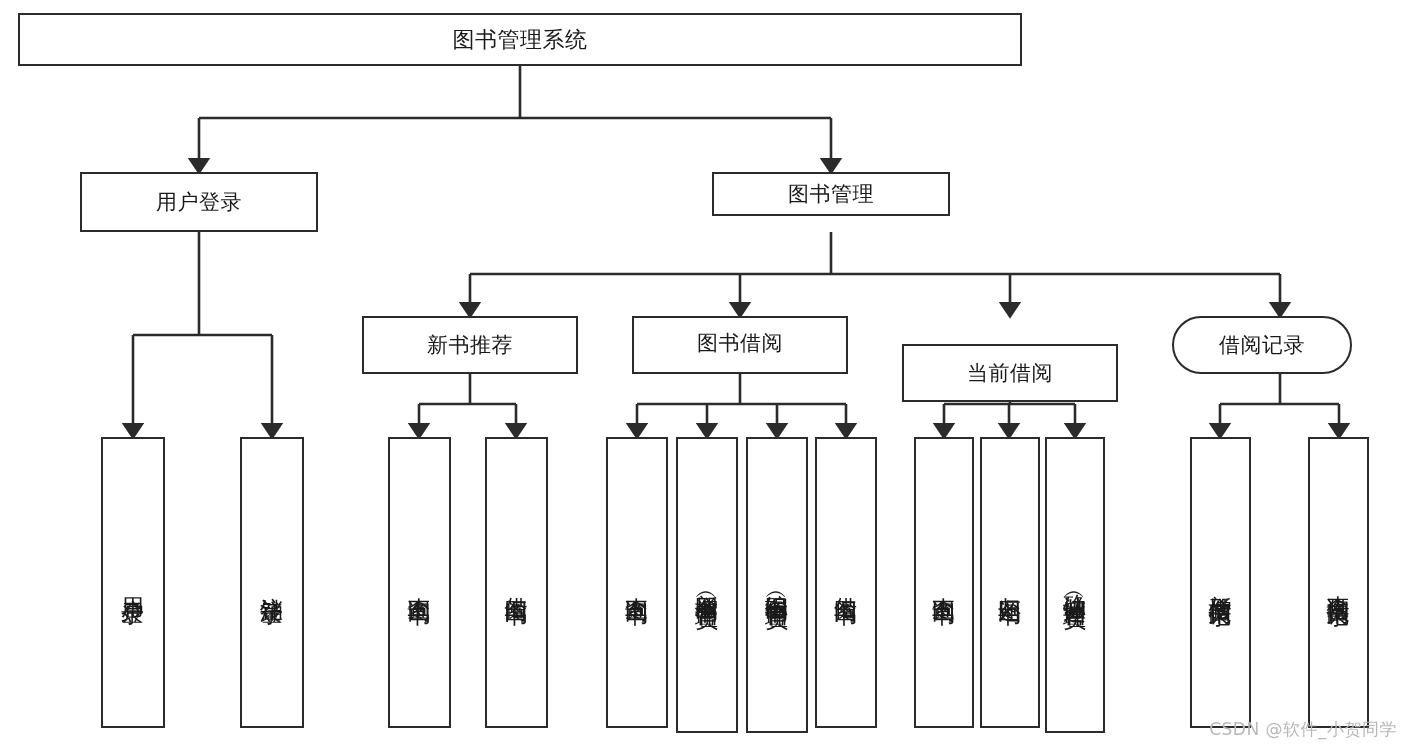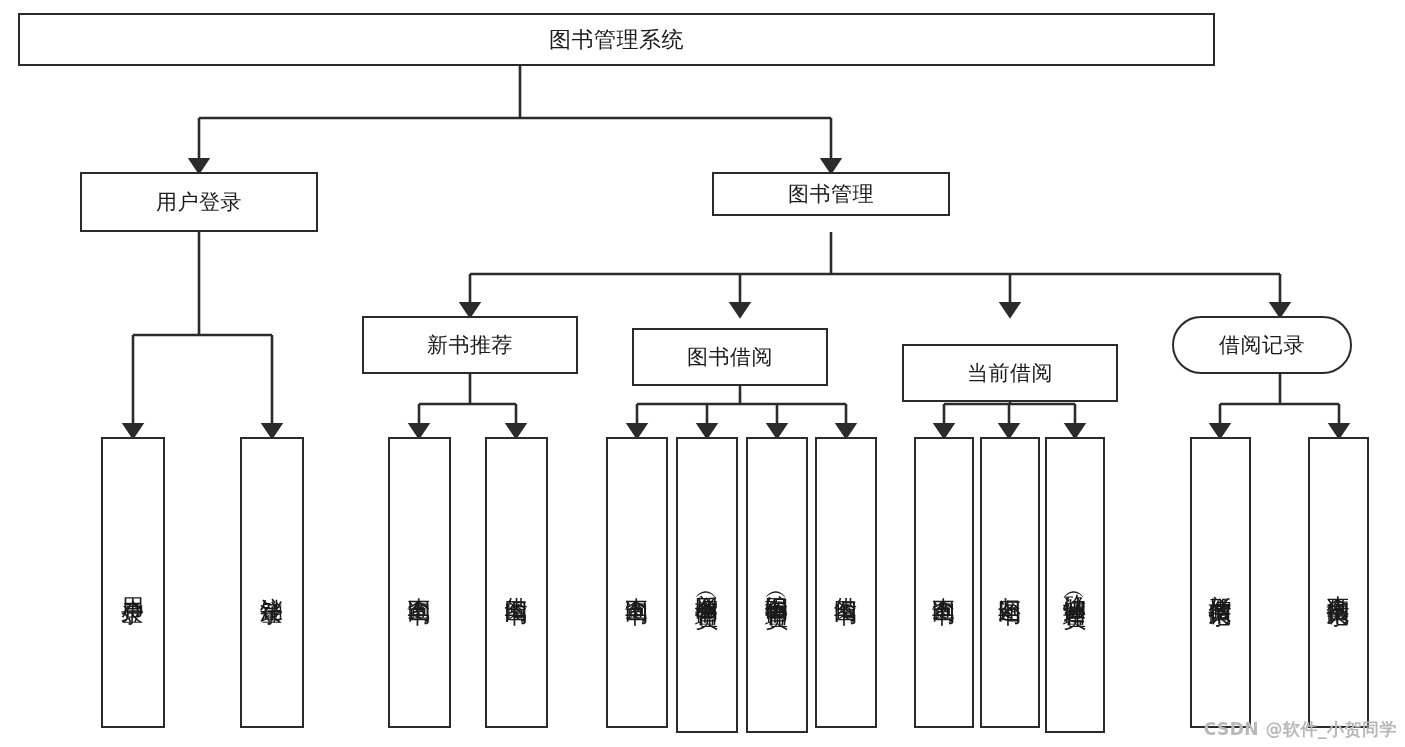--- a/index.html
+++ b/index.html
@@ -62,21 +62,20 @@
   }
   #watermark {
     position: absolute;
     right: 8px;
     bottom: 6px;
     font-size: 17px;
     color: #b8b8b8;
     letter-spacing: 0.5px;
     white-space: nowrap;
     z-index: 5;
-    font-weight: bold;
   }
 </style>
 </head>
 <body>
 
 <div id="diagram-root">
 
   <svg id="edges-layer" viewBox="0 0 1405 747" xmlns="http://www.w3.org/2000/svg">
     <defs>
       <marker id="arrowhead" markerWidth="10" markerHeight="10" refX="3.2" refY="5" orient="auto" markerUnits="strokeWidth">
@@ -123,35 +122,35 @@
       <path d="M1009,404 L1009,431" marker-end="url(#arrowhead)"></path>
       <path d="M1075,404 L1075,431" marker-end="url(#arrowhead)"></path>
 
       <path d="M1280,374 L1280,404"></path>
       <path d="M1220,404 L1339,404"></path>
       <path d="M1220,404 L1220,431" marker-end="url(#arrowhead)"></path>
       <path d="M1339,404 L1339,431" marker-end="url(#arrowhead)"></path>
     </g>
   </svg>
 
-  <div class="node node-h node-root" style="left:18px; top:13px; width:1197px; height:53px;">
+  <div class="node node-h node-root" style="left:18px; top:13px; width:1004px; height:53px;">
     <span>图书管理系统</span>
   </div>
 
   <div class="node node-h" style="left:80px; top:172px; width:238px; height:60px;">
     <span>用户登录</span>
   </div>
   <div class="node node-h" style="left:712px; top:172px; width:238px; height:44px;">
     <span>图书管理</span>
   </div>
 
   <div class="node node-h" style="left:362px; top:316px; width:216px; height:58px;">
     <span>新书推荐</span>
   </div>
-  <div class="node node-h" style="left:632px; top:328px; width:196px; height:58px;">
+  <div class="node node-h" style="left:632px; top:316px; width:216px; height:58px;font-family:Liberation Mono, monospace;">
     <span>图书借阅</span>
   </div>
   <div class="node node-h" style="left:902px; top:316px; width:216px; height:58px;margin-top:28px;">
     <span>当前借阅</span>
   </div>
   <div class="node node-h" style="left:1172px; top:316px; width:180px; height:58px;border-radius:29px;">
     <span>借阅记录</span>
   </div>
 
   <div class="node node-v" style="left:101px; top:437px; width:64px; height:291px;">

